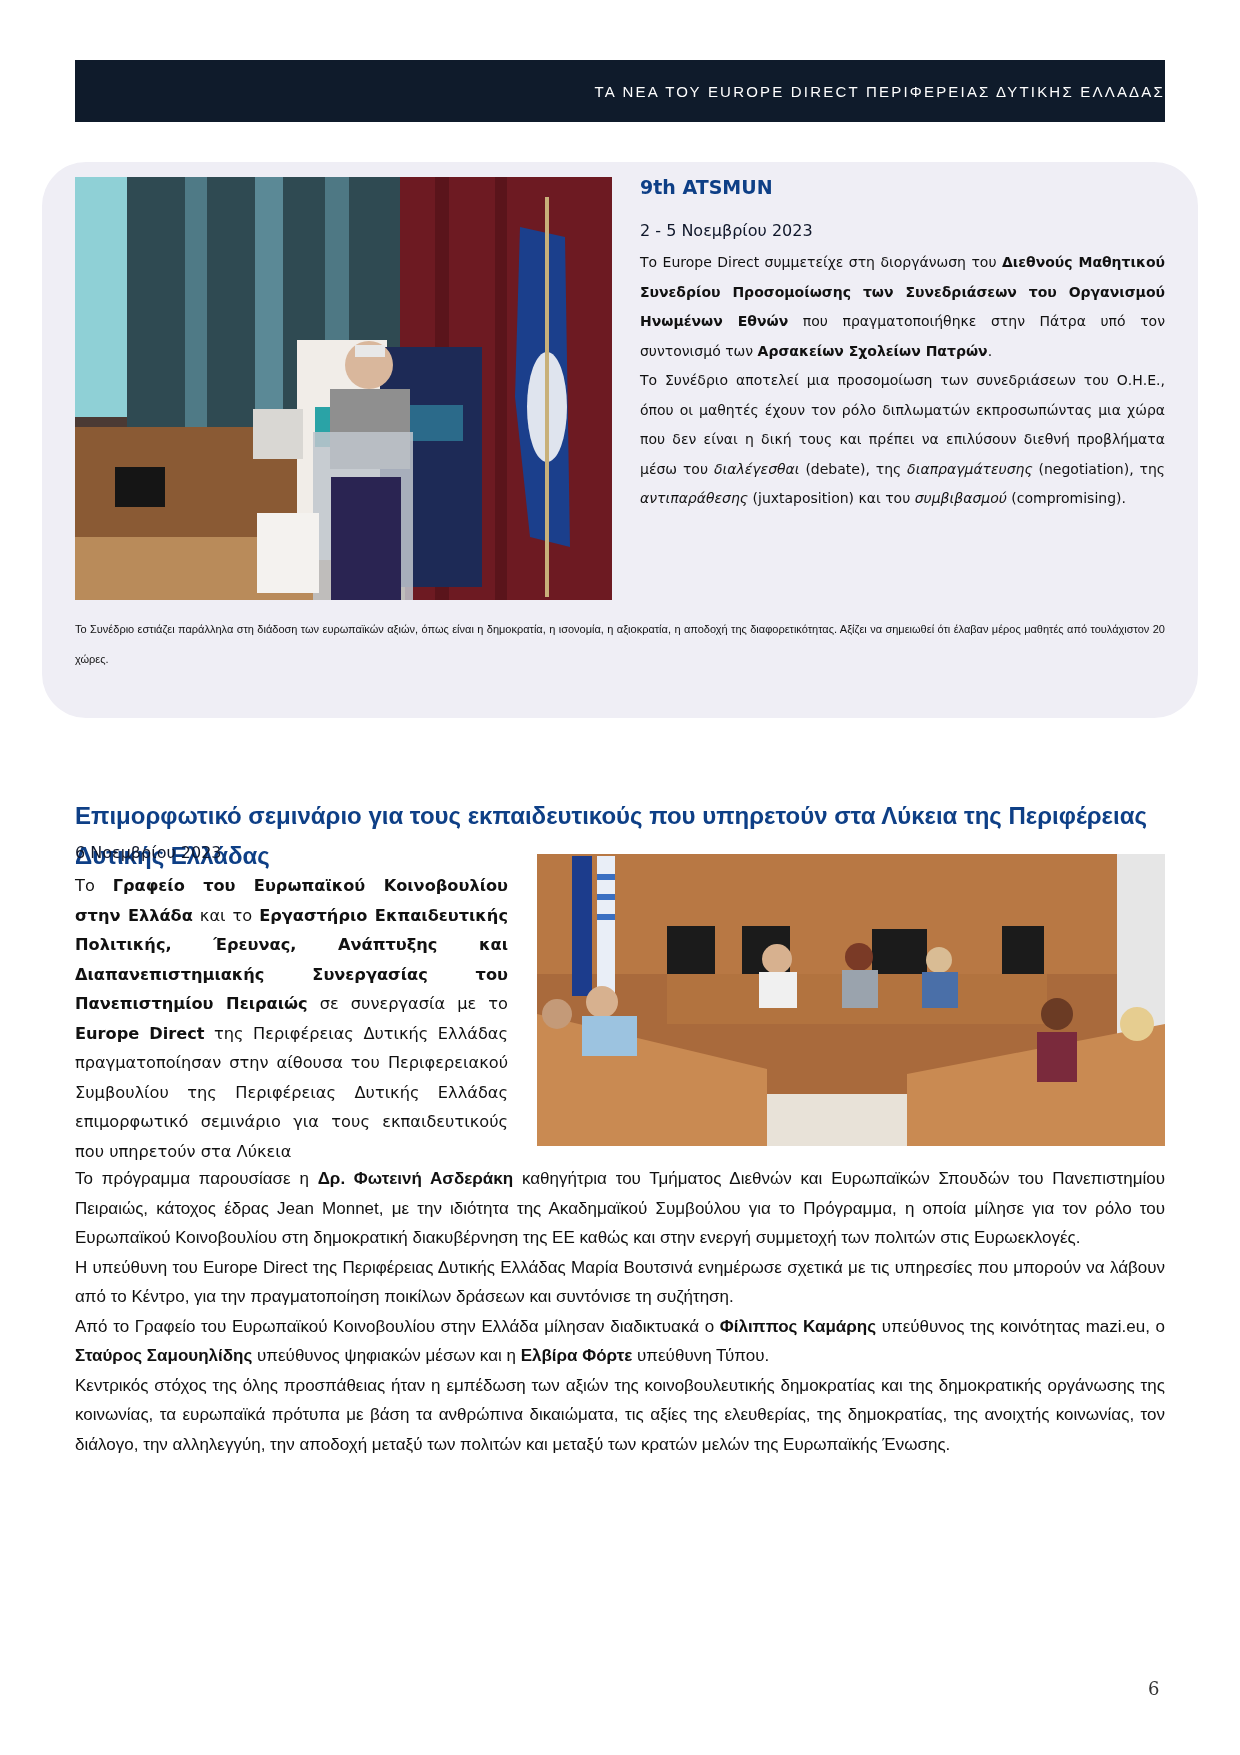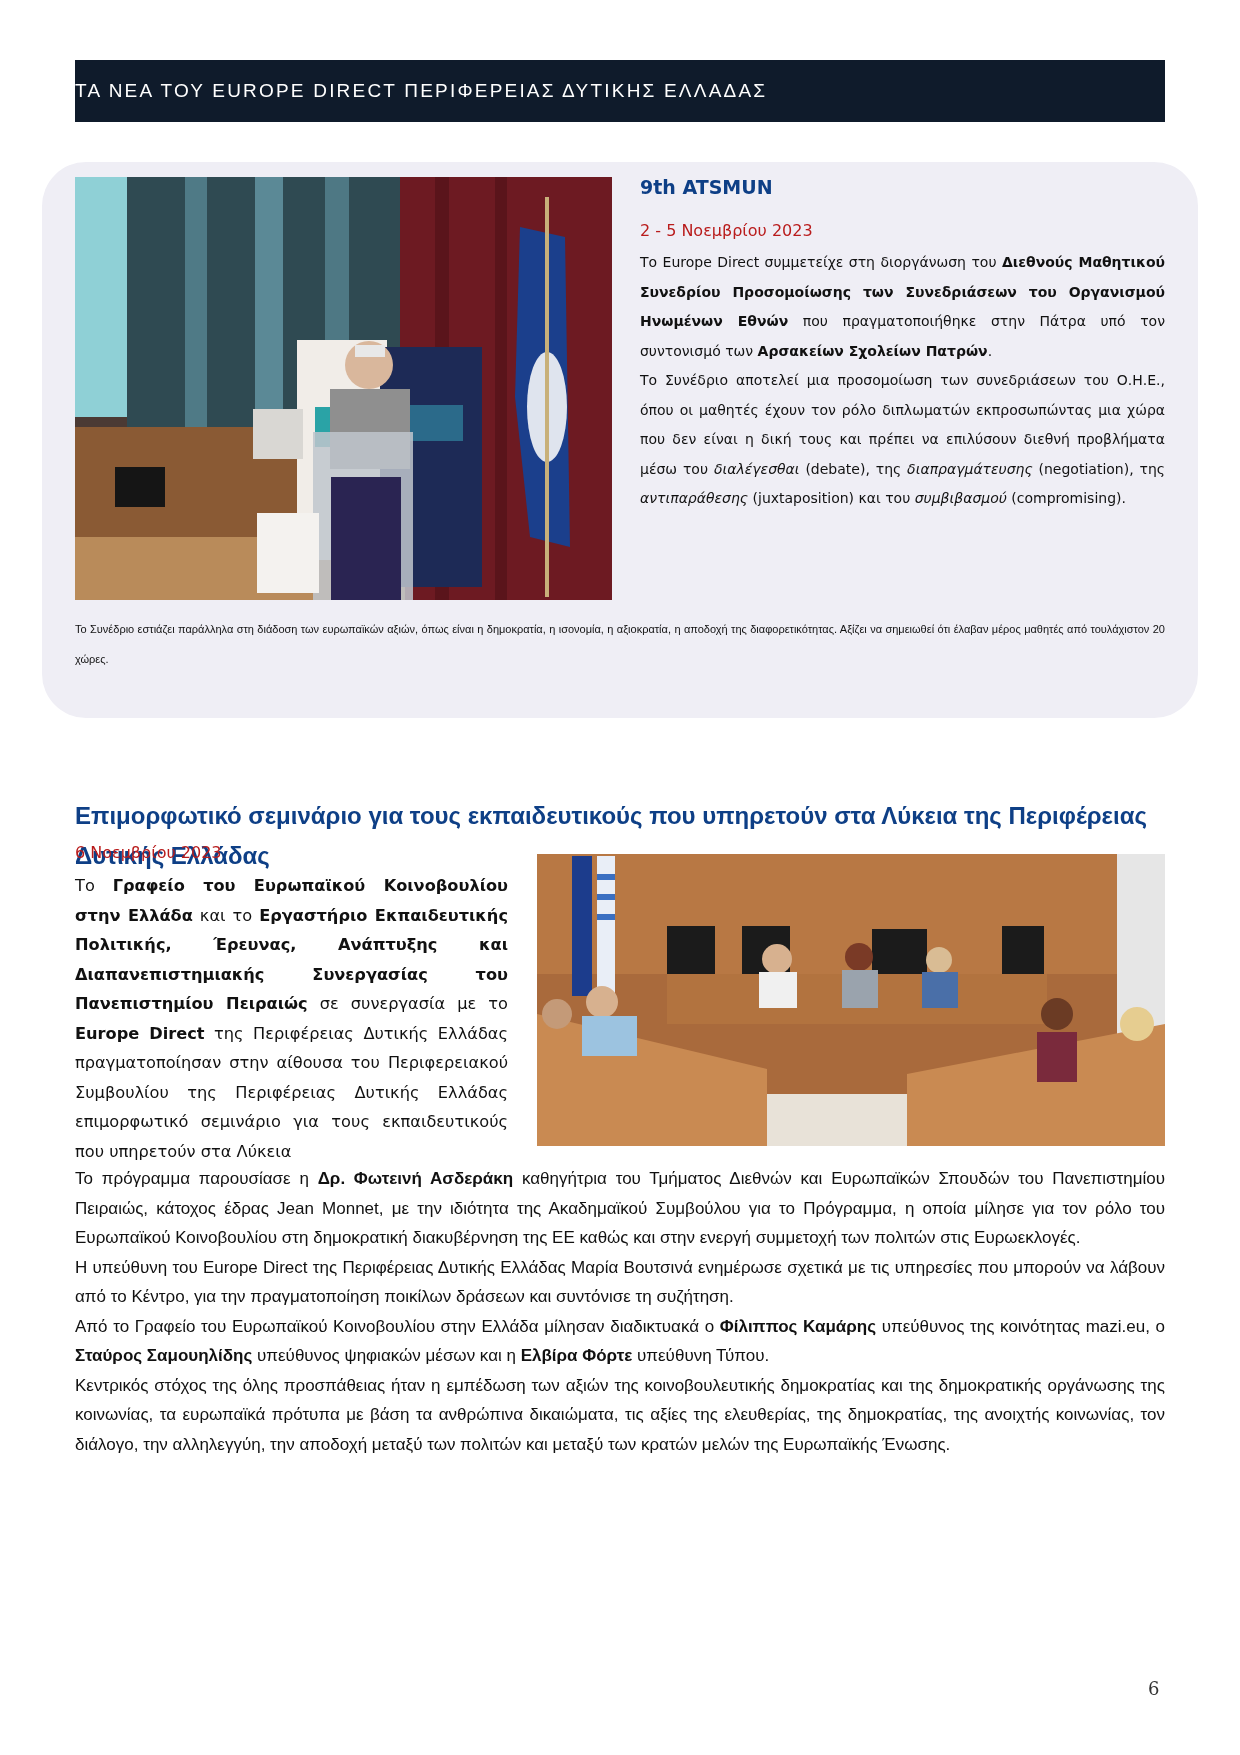--- a/index.html
+++ b/index.html
@@ -1,34 +1,34 @@
 <!DOCTYPE html>
 <html><head>
 <meta charset="utf-8">
 <style>
   html, body { margin: 0; padding: 0; background: #ffffff; }
   body { width: 1240px; height: 1755px; position: relative; overflow: hidden;
          font-family: "DejaVu Sans", sans-serif; color: #111111; }
 
   .banner { position: absolute; left: 75px; top: 60px; width: 1090px; height: 62px;
             background: #0f1b2b; color: #ffffff; display: flex; align-items: center;
-            justify-content: flex-start; font-family: "Liberation Sans", sans-serif;
-            font-size: 19px; letter-spacing: 2.2px; }
+            justify-content: flex-end; font-family: "Liberation Sans", sans-serif;
+            font-size: 15px; letter-spacing: 2.2px; }
 
   .card { position: absolute; left: 42px; top: 162px; width: 1156px; height: 556px;
           background: #efeef5; border-radius: 44px; }
 
   .photo1 { position: absolute; left: 75px; top: 177px; width: 537px; height: 423px;
             overflow: hidden; background: #6a4a3a; }
   .photo2 { position: absolute; left: 537px; top: 854px; width: 628px; height: 292px;
             overflow: hidden; background: #b77a45; }
 
   .h2-atsmun { position: absolute; left: 640px; top: 176px; font-size: 19px; font-weight: bold;
                color: #0e3f86; font-family: "DejaVu Sans", sans-serif; }
-  .date { color: #b91c1c; font-size: 16px; }
+  .date { color: #0f172a; font-size: 16px; }
   .date1 { position: absolute; left: 640px; top: 221px; }
   .date2 { position: absolute; left: 75px; top: 843px; }
 
   .p { font-size: 14px; line-height: 29.5px; text-align: justify; text-align-last: left; margin: 0; }
   .col-right { position: absolute; left: 640px; top: 248px; width: 525px; }
   .card-bottom { position: absolute; left: 75px; top: 615px; width: 1090px; }
 
   .h2-seminar { position: absolute; left: 75px; top: 796px; width: 1100px; font-size: 24px;
                 line-height: 40px; font-weight: bold; color: #0e3f86;
                 font-family: "Liberation Sans", sans-serif; }

